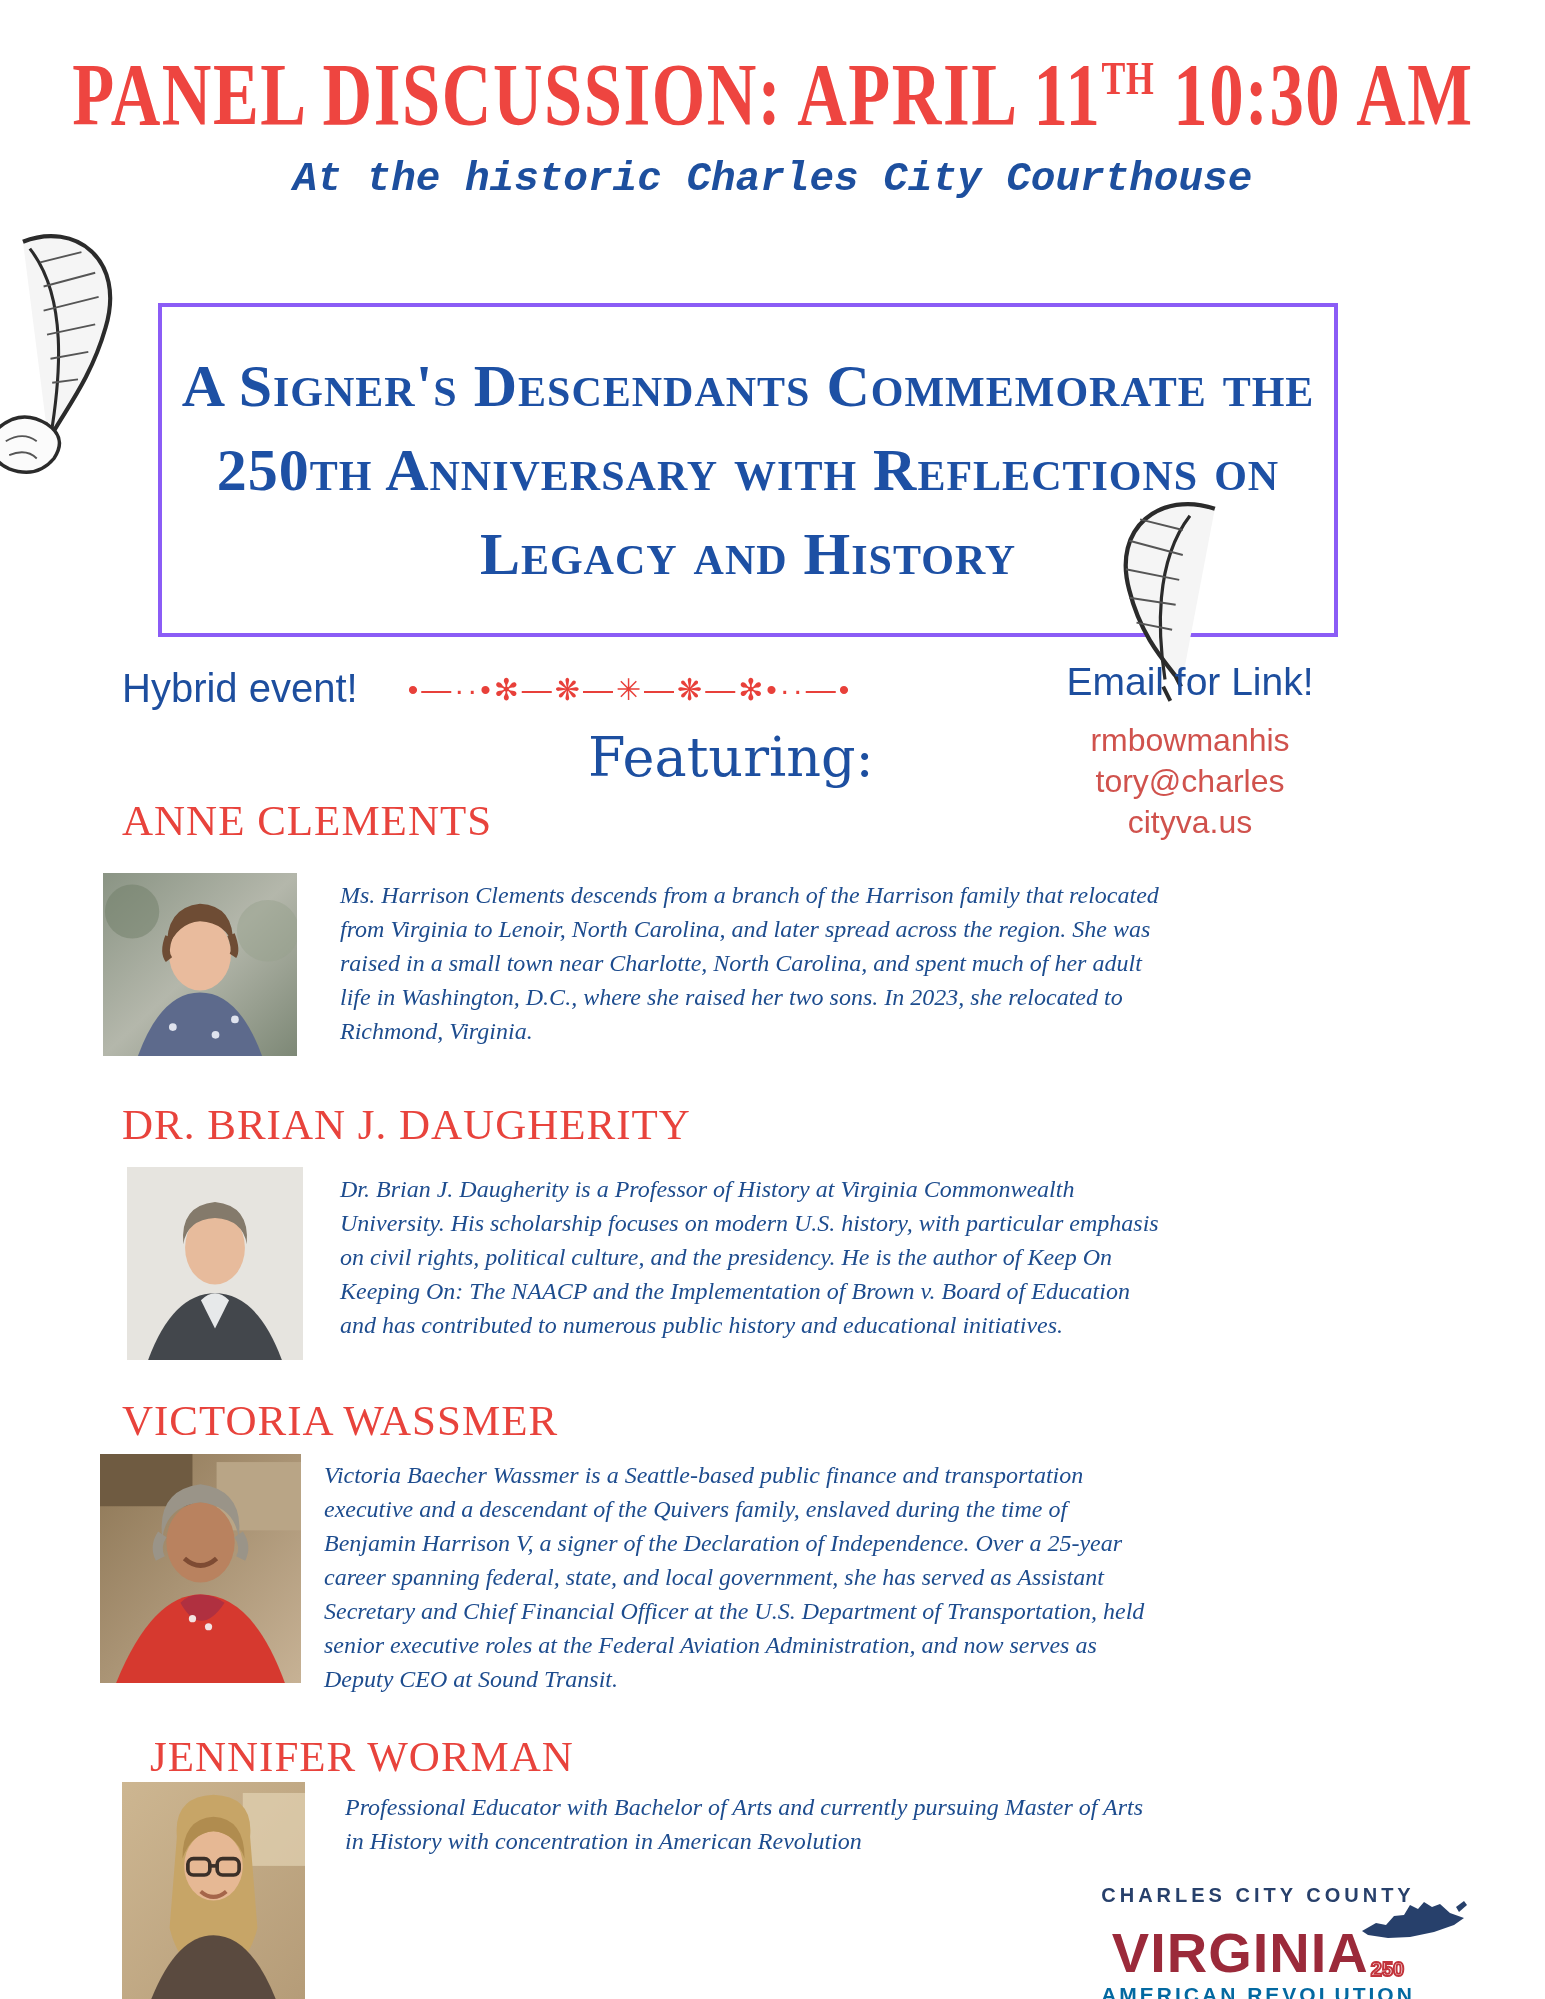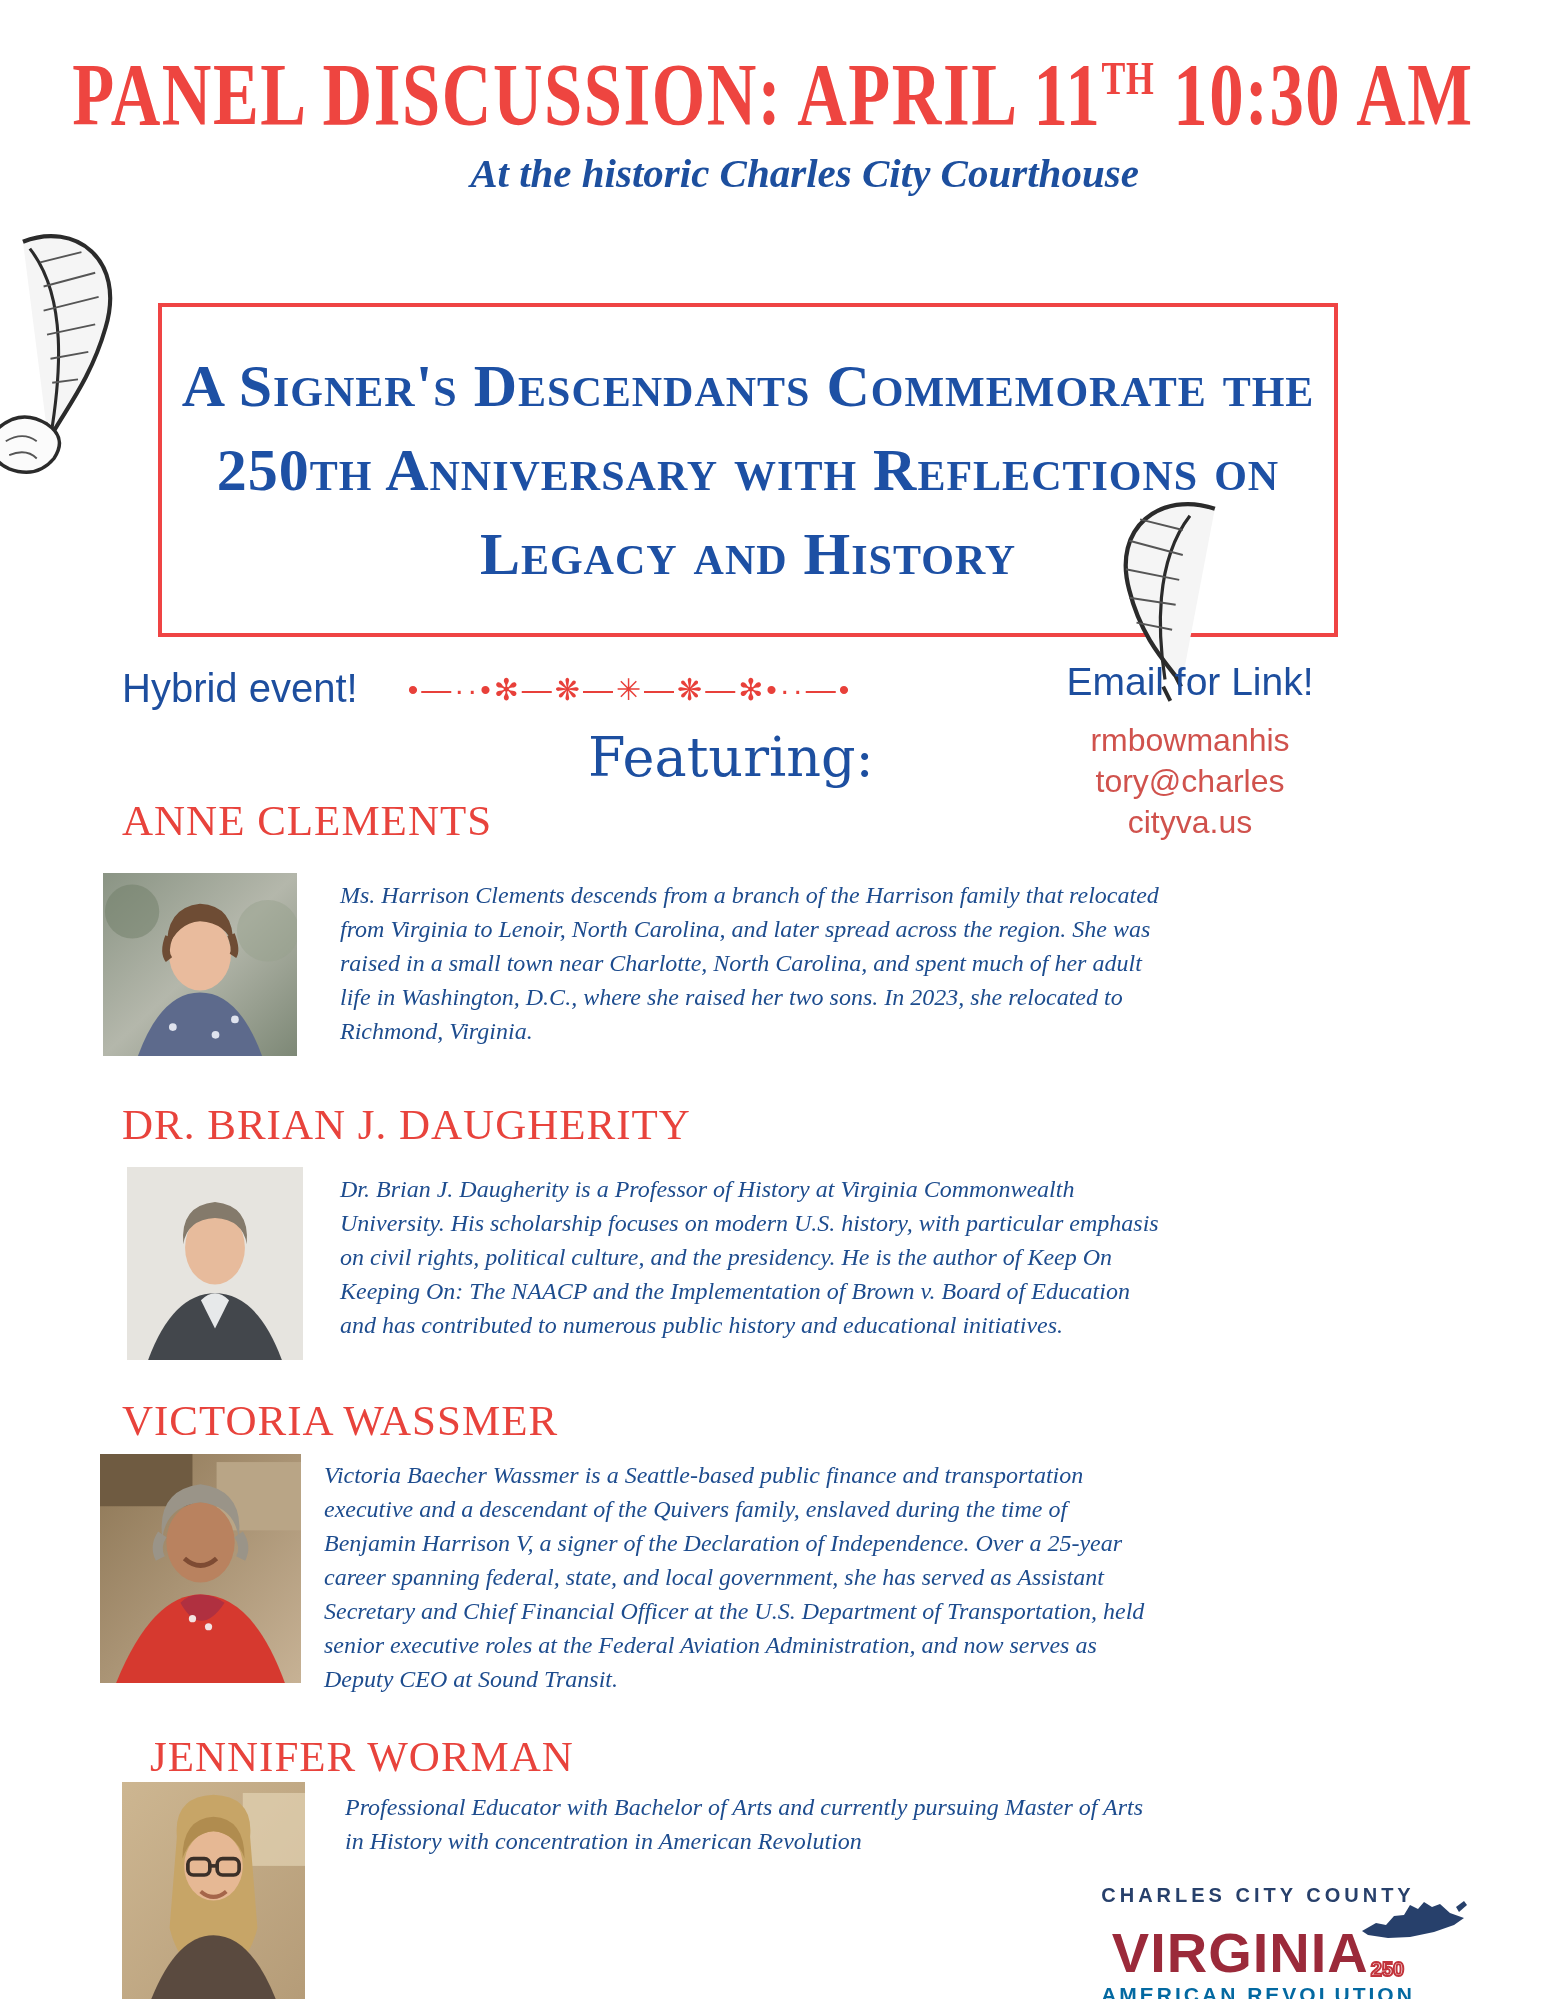--- a/index.html
+++ b/index.html
@@ -5,27 +5,27 @@
   html,body{margin:0;padding:0;background:#ffffff;}
   .page{position:relative;width:1545px;height:1999px;background:#ffffff;overflow:hidden;
         font-family:"Liberation Sans",sans-serif;}
 
   
   .title{position:absolute;top:44px;left:50%;transform:translateX(-50%) scaleX(0.78);
          transform-origin:center top;white-space:nowrap;
          font-family:"Liberation Serif",serif;font-weight:bold;font-size:88px;
          color:#ee4540;letter-spacing:2px;}
   .title sup{font-size:0.52em;vertical-align:super;letter-spacing:1px;}
-  .subtitle{position:absolute;top:149px;left:50%;transform:translateX(-50%);
-            white-space:nowrap;font-family:Liberation Serif, serif;
-            font-style:italic;font-weight:bold;font-size:41px;color:#1d4f9e;margin-left:32px;}
+  .subtitle{position:absolute;top:156px;left:50%;transform:translateX(-50%);
+            white-space:nowrap;font-family:Liberation Mono, monospace;
+            font-style:italic;font-weight:bold;font-size:41px;color:#1d4f9e;}
 
   
   .banner-box{position:absolute;left:158px;top:303px;width:1180px;height:334px;
-              border:4px solid #ef4444;box-sizing:border-box;
+              border:4px solid #8b5cf6;box-sizing:border-box;
               display:flex;flex-direction:column;justify-content:center;align-items:center;
               gap:18px;}
   .banner-line{font-family:"Liberation Serif",serif;font-variant:small-caps;
                font-weight:600;font-size:60px;color:#1d50a4;letter-spacing:1px;
                line-height:1.1;white-space:nowrap;}
 
   
   .quill-left{position:absolute;left:-8px;top:228px;width:172px;height:258px;}
   .quill-right{position:absolute;left:1076px;top:498px;width:178px;height:200px;}
 

